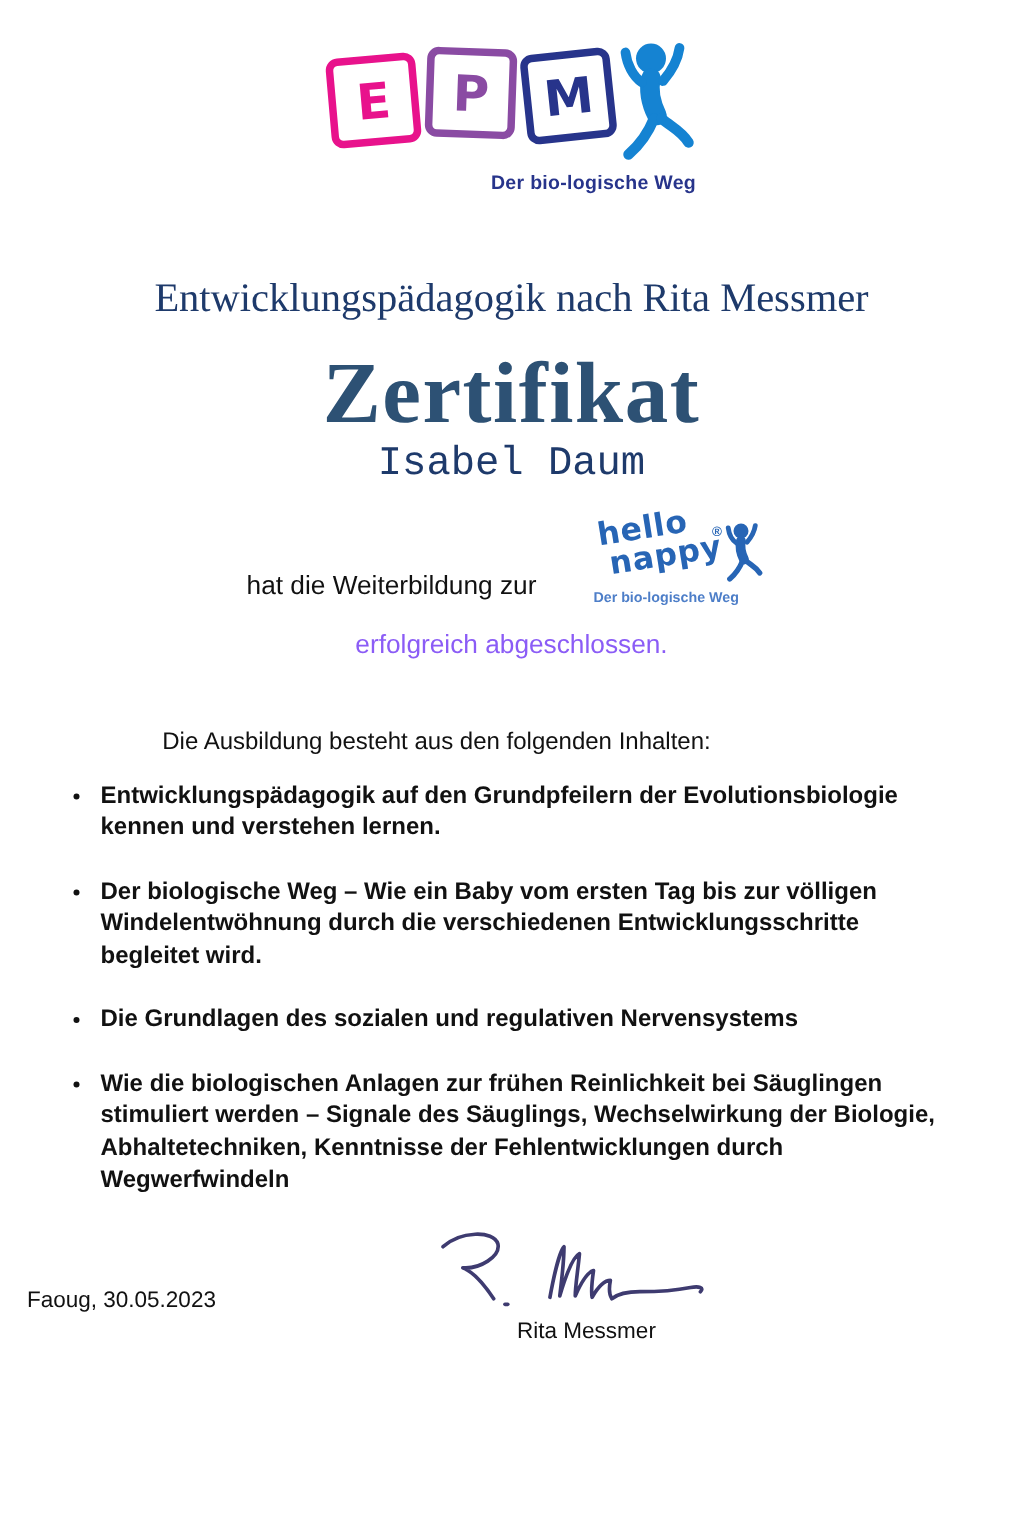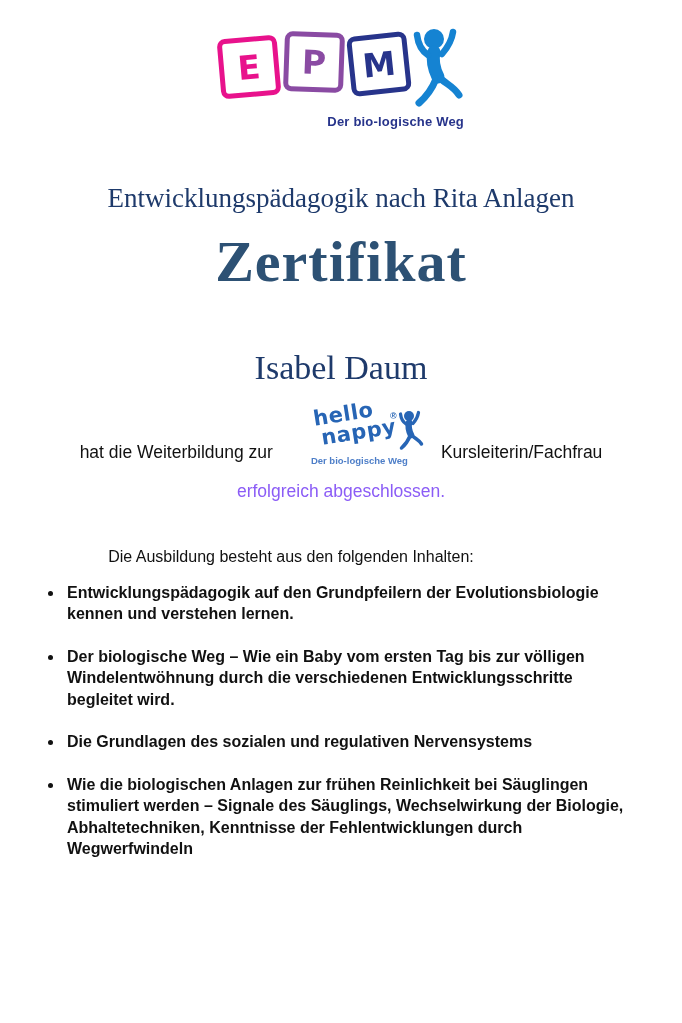--- a/index.html
+++ b/index.html
@@ -31,22 +31,22 @@
   .subtitle {
     margin-top:54px; text-align:center;
     font-family:"Liberation Serif", serif; font-size:27px; color:#1e3a6b;
   }
   .cert-title {
     margin-top:14px; text-align:center;
     font-family:"Liberation Serif", serif; font-weight:bold;
     font-size:58px; color:#2d5174; letter-spacing:1px;
   }
   .recipient {
-    margin-top:54px; text-align:center;
-    font-family:Liberation Serif, serif; font-size:34px; color:#1e3a6b;
+    text-align:center;
+    font-family:Liberation Mono, monospace; font-size:27px; color:#1e3a6b;
   }
 
   
   .sentence-row {
     margin-top:18px; display:flex; justify-content:center; align-items:flex-end;
     gap:8px; font-size:17.5px; color:#111;
   }
   .sentence-row .txt { padding-bottom:6px; white-space:nowrap;text-align:right; }
   .hn-logo { position:relative; width:152px; height:64px; flex:0 0 auto; }
   .hn-word {
@@ -106,46 +106,56 @@
         <path d="M22,25 C20,34 22,42 26,50" stroke-width="13"></path>
         <path d="M16,28 C10,24 6,16 5,8" stroke-width="6.5"></path>
         <path d="M30,27 C36,20 40,12 41,5" stroke-width="6.5"></path>
         <path d="M24,52 C20,62 14,70 7,76" stroke-width="7"></path>
         <path d="M29,52 C36,58 42,60 47,68" stroke-width="7"></path>
       </svg>
     </div>
     <div class="epm-tagline">Der bio-logische Weg</div>
   </div>
 
-  <div class="subtitle">Entwicklungspädagogik nach Rita Anlagen</div>
+  <div class="subtitle">Entwicklungspädagogik nach Rita Messmer</div>
   <div class="cert-title">Zertifikat</div>
   <div class="recipient">Isabel Daum</div>
 
   <div class="sentence-row">
     <span class="txt">hat die Weiterbildung zur</span>
     <span class="hn-logo">
       <span class="hn-word hn-hello">hello</span>
       <span class="hn-word hn-nappy">nappy</span>
       <span class="hn-reg">®</span>
       <svg class="hn-baby" width="26" height="42" viewBox="0 0 52 84" fill="none" stroke="#2765B5" stroke-linecap="round" stroke-linejoin="round">
         <circle cx="22" cy="12" r="10" fill="#2765B5" stroke="none"></circle>
         <path d="M22,25 C20,34 22,42 26,50" stroke-width="13"></path>
         <path d="M16,28 C10,24 6,16 5,8" stroke-width="6.5"></path>
         <path d="M30,27 C36,20 40,12 41,5" stroke-width="6.5"></path>
         <path d="M24,52 C20,62 14,70 7,76" stroke-width="7"></path>
         <path d="M29,52 C36,58 42,60 47,68" stroke-width="7"></path>
       </svg>
       <span class="hn-tagline">Der bio-logische Weg</span>
     </span>
-    <span class="txt">Kursleiterin/Fachfrau</span>
   </div>
   <div class="sentence2">erfolgreich abgeschlossen.</div>
 
   <div class="list-intro">Die Ausbildung besteht aus den folgenden Inhalten:</div>
   <ul class="content-list">
     <li>Entwicklungspädagogik auf den Grundpfeilern der Evolutionsbiologie kennen und verstehen lernen.</li>
     <li>Der biologische Weg – Wie ein Baby vom ersten Tag bis zur völligen Windelentwöhnung durch die verschiedenen Entwicklungsschritte begleitet wird.</li>
     <li>Die Grundlagen des sozialen und regulativen Nervensystems</li>
     <li>Wie die biologischen Anlagen zur frühen Reinlichkeit bei Säuglingen stimuliert werden – Signale des Säuglings, Wechselwirkung der Biologie, Abhaltetechniken, Kenntnisse der Fehlentwicklungen durch Wegwerfwindeln</li>
   </ul>
 
+  <div class="footer">
+    <div class="place-date">Faoug, 30.05.2023</div>
+    <div class="sig-block">
+      <svg class="sig-svg" width="210" height="60" viewBox="0 0 220 64" fill="none" stroke="#3E3B70" stroke-width="2.6" stroke-linecap="round" stroke-linejoin="round">
+        <path d="M8,14 C20,3 44,2 47,12 C49,21 34,30 22,29 C30,32 38,42 44,51"></path>
+        <path d="M52,55 L54,55"></path>
+        <path d="M84,50 C88,28 92,16 94,14 C94,26 92,40 91,49 C96,32 101,21 105,19 C104,30 102,42 102,49 C106,40 111,32 115,31 C114,38 113,45 114,50 C118,43 123,38 127,38 C126,43 126,48 128,51 C133,47 140,46 148,46 C160,46 174,45 184,43 C190,42 194,43 191,46"></path>
+      </svg>
+      <div class="signer-name">Rita Messmer</div>
+    </div>
+  </div>
 
 </div>
 
 </body></html>

